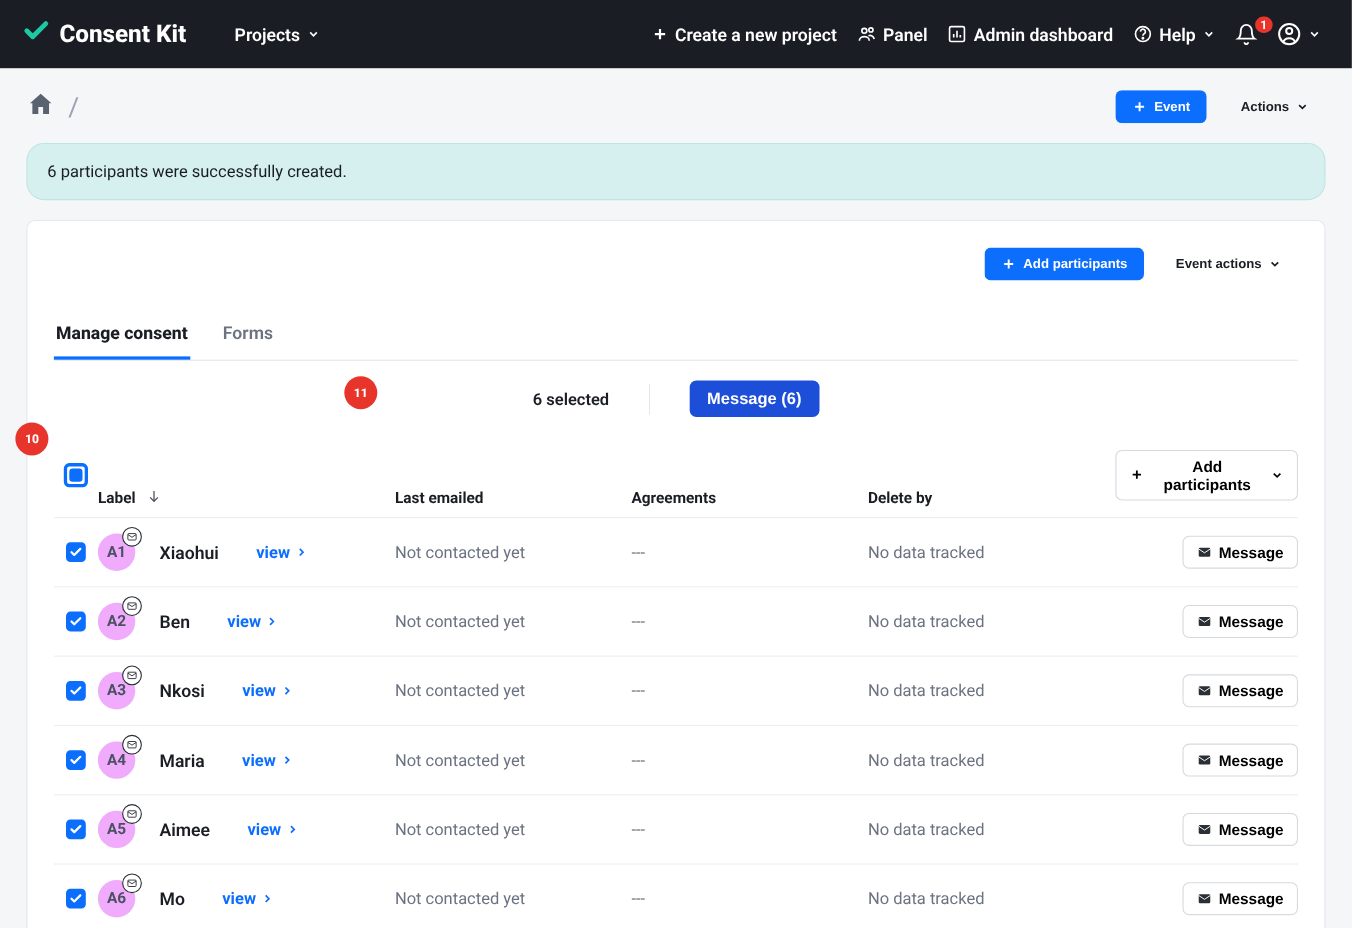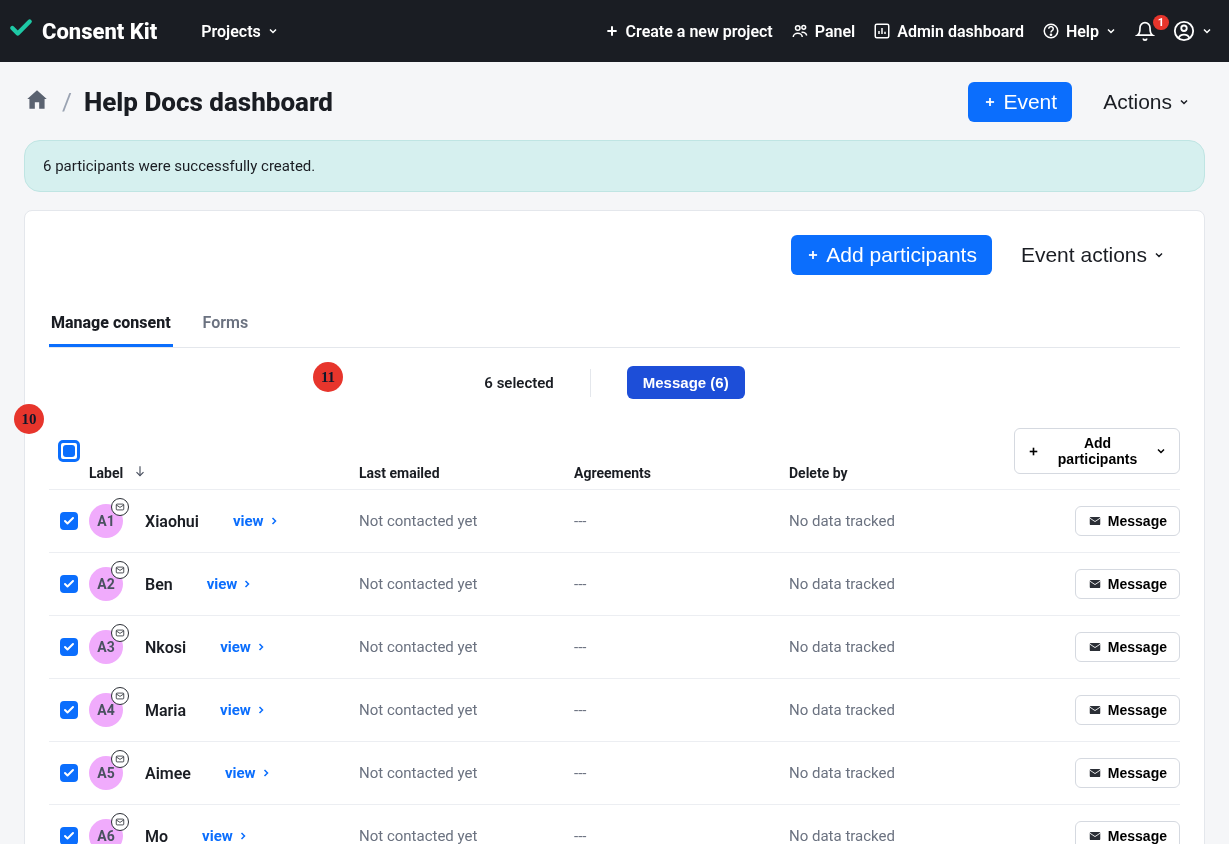--- a/index.html
+++ b/index.html
@@ -1,55 +1,55 @@
 <!DOCTYPE html>
 <html><head>
 <meta charset="utf-8">
 <style>
 * { box-sizing: border-box; margin: 0; padding: 0; }
 body { font-family: -apple-system, BlinkMacSystemFont, "Segoe UI", Roboto, sans-serif; background: #f5f6f8; color: #1a1d23; width: 1229px; }
-.topnav { background: #1a1d23; height: 62px; display: flex; align-items: center; padding: 0 8px; color: #fff; }
+.topnav { background: #1a1d23; height: 62px; display: flex; align-items: center; padding: 0 20px; color: #fff; }
 .logo { display: flex; align-items: center; font-weight: 800; font-size: 22px; gap: 8px; }
 .logo-mark { color: #1ec8a5; font-size: 24px; font-weight: 900; }
 .nav-item { display: flex; align-items: center; gap: 6px; padding: 0 14px; font-size: 16px; font-weight: 600; cursor: pointer; }
 .nav-item.first { margin-left: 30px; }
 .nav-spacer { flex: 1; }
 .nav-right { display: flex; align-items: center; gap: 2px; }
 .nav-right .nav-item { padding: 0 8px; }
 .bell-wrap { position: relative; }
 .bell-badge { position: absolute; top: -6px; right: -6px; background: #e7352c; color: #fff; font-size: 11px; font-weight: 700; border-radius: 10px; padding: 1px 5px; }
 .icon { display: inline-flex; }
 
 .page { padding: 20px 24px; }
 .crumbs { display: flex; align-items: center; gap: 12px; }
 .crumb-home { color: #5a6270; }
 .crumb-sep { color: #9aa3b2; font-size: 24px; }
 .page-title { font-size: 26px; font-weight: 800; color: #1a1d23; }
 .crumb-actions { margin-left: auto; display: flex; align-items: center; gap: 16px; }
-.btn { display: inline-flex; align-items: center; gap: 6px; border-radius: 6px; font-weight: 400; font-size: 21px; cursor: pointer; border: 1px solid transparent; padding: 7px 14px; }
+.btn { display: inline-flex; align-items: center; gap: 6px; border-radius: 6px; font-weight: 700; font-size: 12px; cursor: pointer; border: 1px solid transparent; padding: 7px 14px; }
 .btn-primary { background: #0b6efd; color: #fff; }
 .btn-link { background: transparent; color: #1a1d23; }
 
 .alert { background: #d6f0ef; border: 1px solid #bfe5e3; border-radius: 16px; padding: 16px 18px; margin-top: 18px; font-size: 15px; color: #1a1d23; }
 
 .card { background: #fff; border: 1px solid #e4e7ec; border-radius: 8px; margin-top: 18px; padding: 24px 24px 8px 24px; }
 .card-head { display: flex; align-items: center; }
 .card-title { font-size: 28px; font-weight: 700; color: #1a1d23; }
 .card-actions { margin-left: auto; display: flex; align-items: center; gap: 14px; }
 
 .tabs { display: flex; gap: 28px; border-bottom: 1px solid #e4e7ec; margin-top: 28px; }
 .tab { padding: 10px 2px 12px 2px; font-size: 16px; font-weight: 600; color: #6b7280; cursor: pointer; border-bottom: 3px solid transparent; }
 .tab.active { color: #1a1d23; font-weight: 800; border-bottom-color: #0b6efd; }
 
 .toolbar { display: flex; align-items: center; gap: 36px; margin-top: 18px; position: relative; justify-content: center; }
 .sel-count { font-size: 15px; font-weight: 600; }
 .divider { width: 1px; height: 28px; background: #e4e7ec; }
 .msg-btn { background: #1d4ed8; color: #fff; border-radius: 6px; padding: 8px 16px; font-weight: 700; font-size: 15px; cursor: pointer; border: none; }
 
-.red-dot { position: absolute; width: 30px; height: 30px; border-radius: 50%; background: #e7352c; color: #0f172a; font-weight: 800; font-size: 15px; display: flex; align-items: center; justify-content: center; z-index: 5; font-family: Liberation Serif, serif; }
+.red-dot { position: absolute; width: 30px; height: 30px; border-radius: 50%; background: #e7352c; color: #ffffff; font-weight: 800; font-size: 11px; display: flex; align-items: center; justify-content: center; z-index: 5; }
 .red-10 { left: -35px; top: 38px; }
 .red-11 { left: 264px; top: -4px; }
 
 .table { margin-top: 14px; }
 .thead { display: flex; align-items: center; padding: 8px 0; }
 .th { font-size: 14px; font-weight: 700; color: #1a1d23; margin-top: 43px; }
 .col-chk { width: 40px; display: flex; justify-content: center; }
 .col-label { width: 270px; display: flex; align-items: center; gap: 10px; }
 .col-email { width: 215px; }
 .col-agree { width: 215px; }
@@ -166,21 +166,20 @@
     </div>
   </div>
 </div>
 
 <div class="page">
   <div class="crumbs">
     <span class="crumb-home"><svg width="26" height="26" viewBox="0 0 24 24" fill="currentColor">
           <path d="M12 3l9 8h-2v9h-5v-6h-4v6H5v-9H3z"></path>
         </svg></span>
     <span class="crumb-sep">/</span>
-    <h1 class="page-title">Help Docs dashboard</h1>
     <div class="crumb-actions">
       <button class="btn btn-primary">
         <span class="icon">
             <svg width="14" height="14" viewBox="0 0 24 24" fill="none" stroke="currentColor" stroke-width="3">
               <line x1="12" y1="5" x2="12" y2="19"></line>
               <line x1="5" y1="12" x2="19" y2="12"></line>
             </svg>
           </span>
         <span>Event</span>
       </button>

